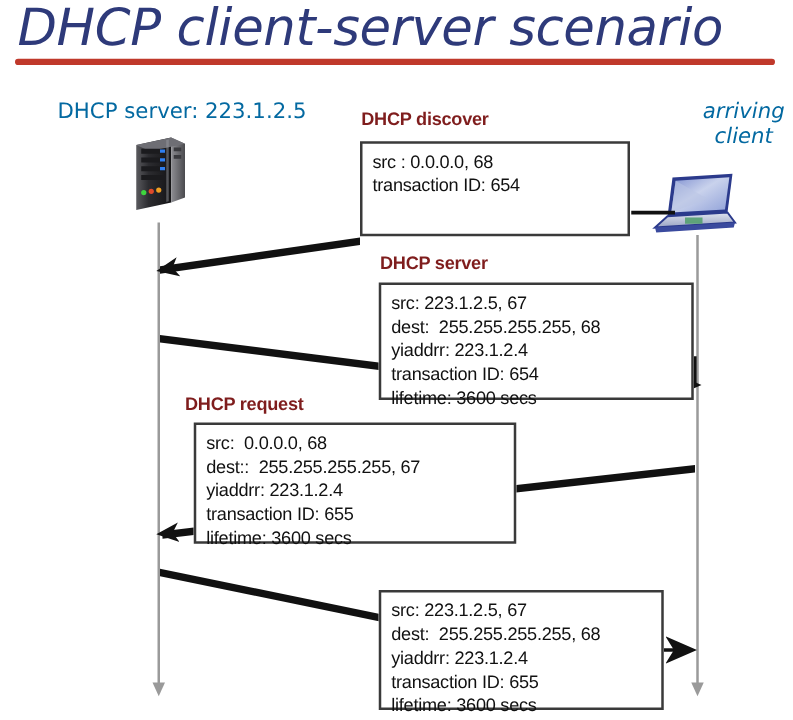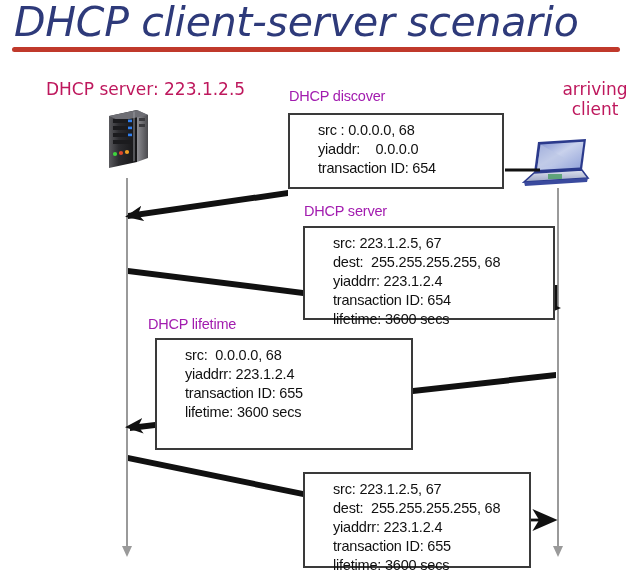--- a/index.html
+++ b/index.html
@@ -36,32 +36,33 @@
     position: absolute;
     left: 12px; top: 47px;
     width: 608px; height: 5px;
     background: #c0392b;
     border-radius: 3px;
   }
 
   
   .endpoint-label {
     position: absolute;
-    color: #be185d;
+    color: #0369a1;
     font-size: 17px;
     font-family: "DejaVu Sans", sans-serif;
     white-space: nowrap;
   }
   #server-label { left: 46px; top: 79px; }
   #client-label {
     left: 556px; top: 79px;
     width: 78px;
     text-align: center;
     line-height: 20px;
     white-space: normal;
+    font-style: italic;
   }
 
   
   .timeline {
     position: absolute;
     width: 2px;
     background: #9a9a9a;
   }
   #server-timeline { left: 126px; top: 178px; height: 370px; }
   #client-timeline { left: 557px; top: 188px; height: 360px; }
@@ -84,48 +85,48 @@
   #client-icon {
     position: absolute;
     left: 516px; top: 137px;
     width: 74px; height: 54px;
   }
 
   
   .msg-title {
     position: absolute;
     font-size: 14.5px;
-    font-weight: normal;
-    color: #a21caf;
+    font-weight: bold;
+    color: #7f1d1d;
     white-space: nowrap;
     letter-spacing: -0.2px;
     text-align: center;
   }
   .msg-box {
     position: absolute;
     border: 2px solid #3a3a3a;
     background: #ffffff;
     box-sizing: border-box;
-    padding: 6px 0 6px 28px;
+    padding: 6px 0 6px 8px;
   }
   .msg-box .line {
     font-size: 14.5px;
     line-height: 19px;
     color: #111;
     white-space: pre;
     letter-spacing: -0.2px;
   }
 
   #box-discover { left: 288px; top: 113px; width: 216px; height: 76px; }
   #title-discover { left: 289px; top: 88px; }
 
   #box-offer { left: 303px; top: 226px; width: 252px; height: 94px; }
   #title-offer { left: 304px; top: 203px; }
 
-  #box-request { left: 155px; top: 338px; width: 258px; height: 112px; }
+  #box-request { left: 155px; top: 338px; width: 258px; height: 97px; }
   #title-request { left: 148px; top: 316px; }
 
   #box-ack { left: 303px; top: 472px; width: 228px; height: 96px; }
   #title-ack { left: 304px; top: 476px; }
 
   
   #arrow-layer {
     position: absolute;
     left: 0; top: 0;
     width: 634px; height: 576px;
@@ -224,36 +225,36 @@
   <polygon points="155,422 130,425 130,431 155,428" fill="#111"></polygon>
   <path d="M152,425 L129,427" stroke="#111" stroke-width="2" fill="none" marker-end="url(#ah)"></path>
 
   <polygon points="128,455 303,491 303,497 128,461" fill="#111"></polygon>
   <path d="M531,520 L552,520" stroke="#111" stroke-width="2.8" fill="none" marker-end="url(#ah)"></path>
 </svg>
 
 <div class="msg-title" id="title-discover">DHCP discover</div>
 <div class="msg-box" id="box-discover">
   <div class="line">src : 0.0.0.0, 68</div>
-  <div class="line">yiaddr:    0.0.0.0</div>
   <div class="line">transaction ID: 654</div>
 </div>
 
 <div class="msg-title" id="title-offer">DHCP server</div>
 <div class="msg-box" id="box-offer">
   <div class="line">src: 223.1.2.5, 67</div>
   <div class="line">dest:  255.255.255.255, 68</div>
   <div class="line">yiaddrr: 223.1.2.4</div>
   <div class="line">transaction ID: 654</div>
   <div class="line">lifetime: 3600 secs</div>
 </div>
 
-<div class="msg-title" id="title-request">DHCP lifetime</div>
+<div class="msg-title" id="title-request">DHCP request</div>
 <div class="msg-box" id="box-request">
   <div class="line">src:  0.0.0.0, 68</div>
+  <div class="line">dest::  255.255.255.255, 67</div>
   <div class="line">yiaddrr: 223.1.2.4</div>
   <div class="line">transaction ID: 655</div>
   <div class="line">lifetime: 3600 secs</div>
 </div>
 
 <div class="msg-title" id="title-ack">DHCP ACK</div>
 <div class="msg-box" id="box-ack">
   <div class="line">src: 223.1.2.5, 67</div>
   <div class="line">dest:  255.255.255.255, 68</div>
   <div class="line">yiaddrr: 223.1.2.4</div>

